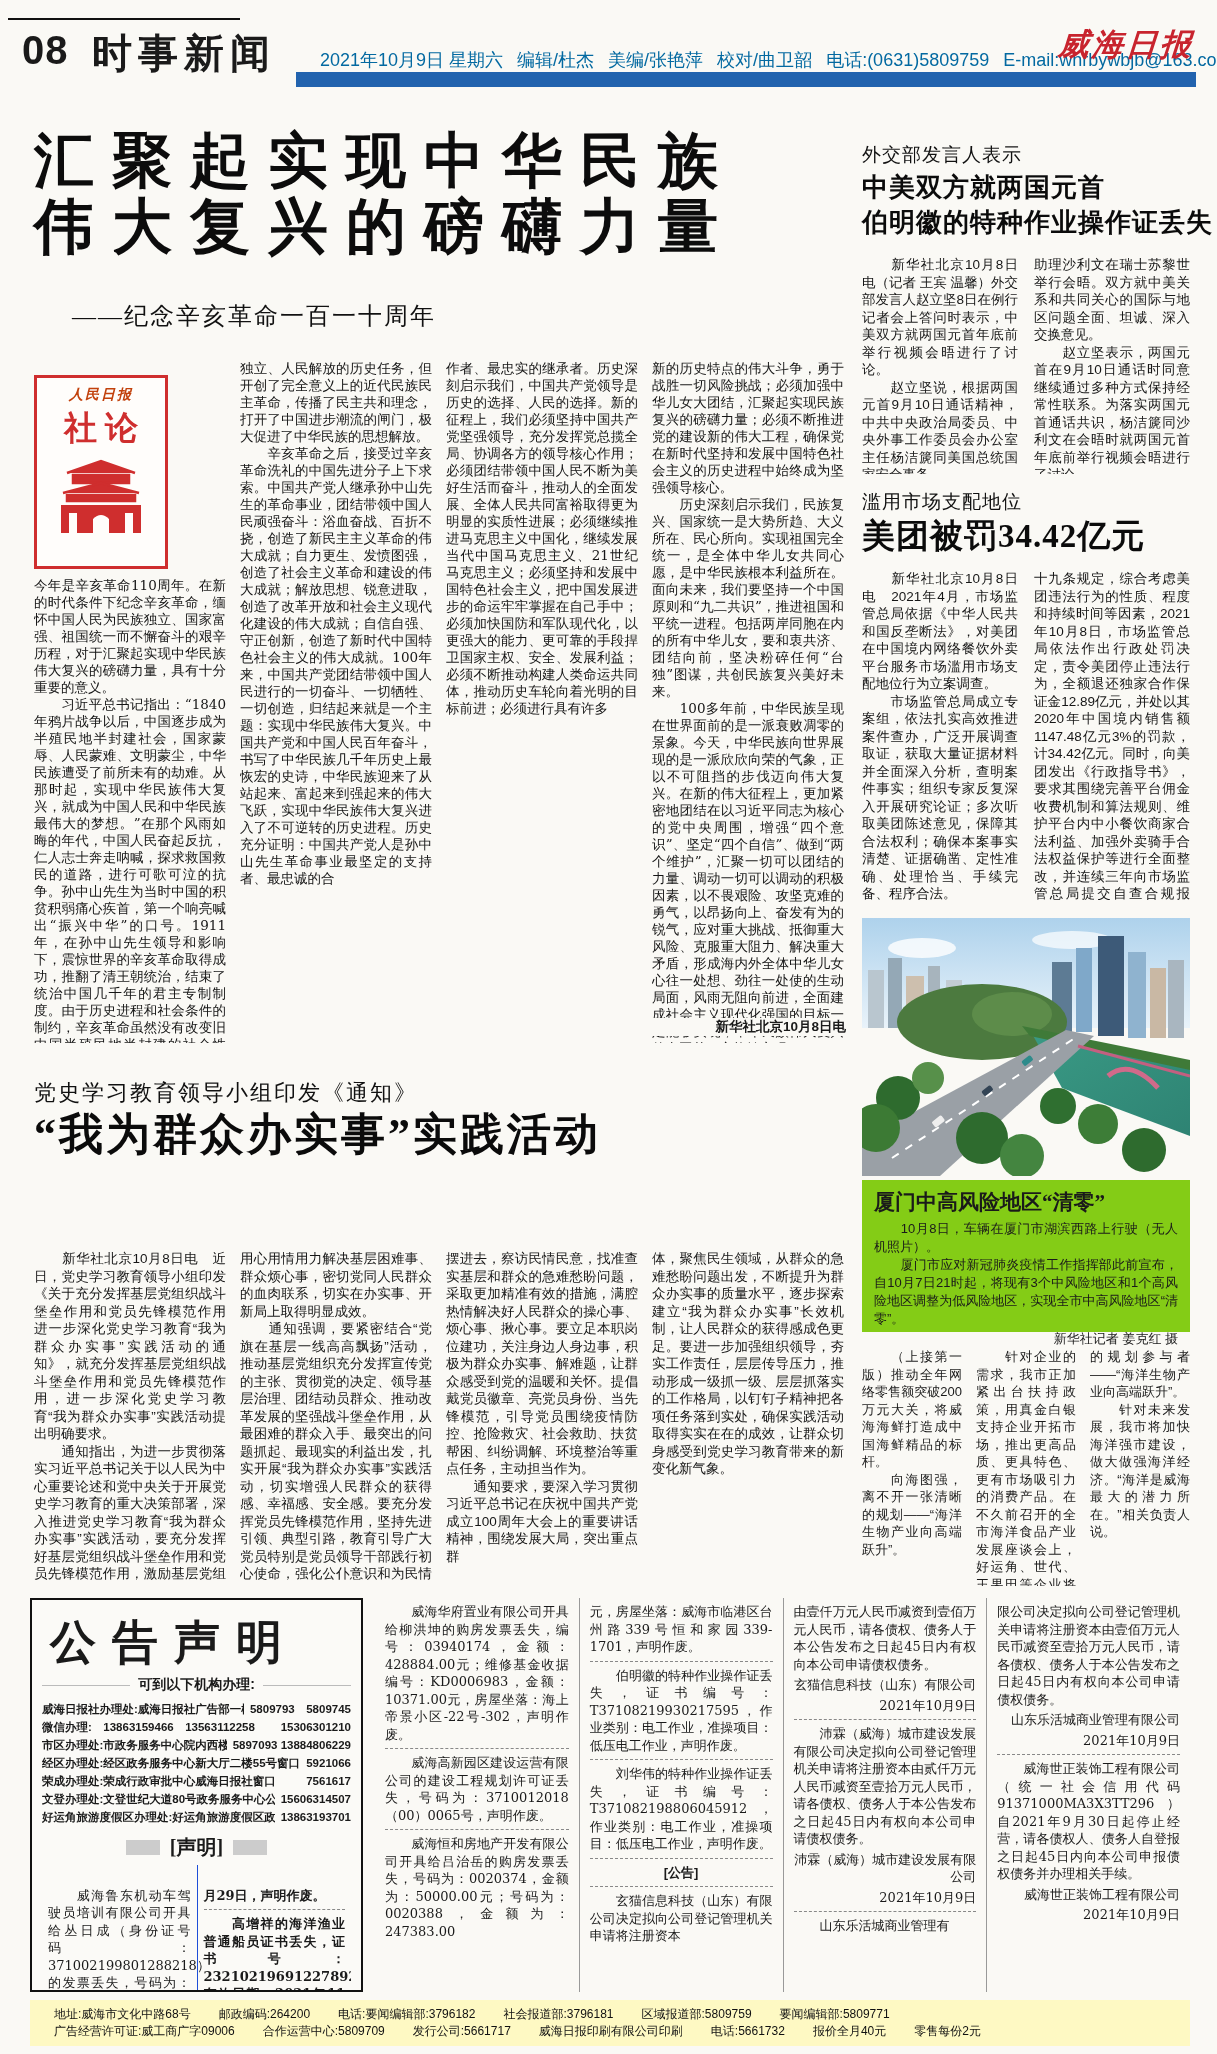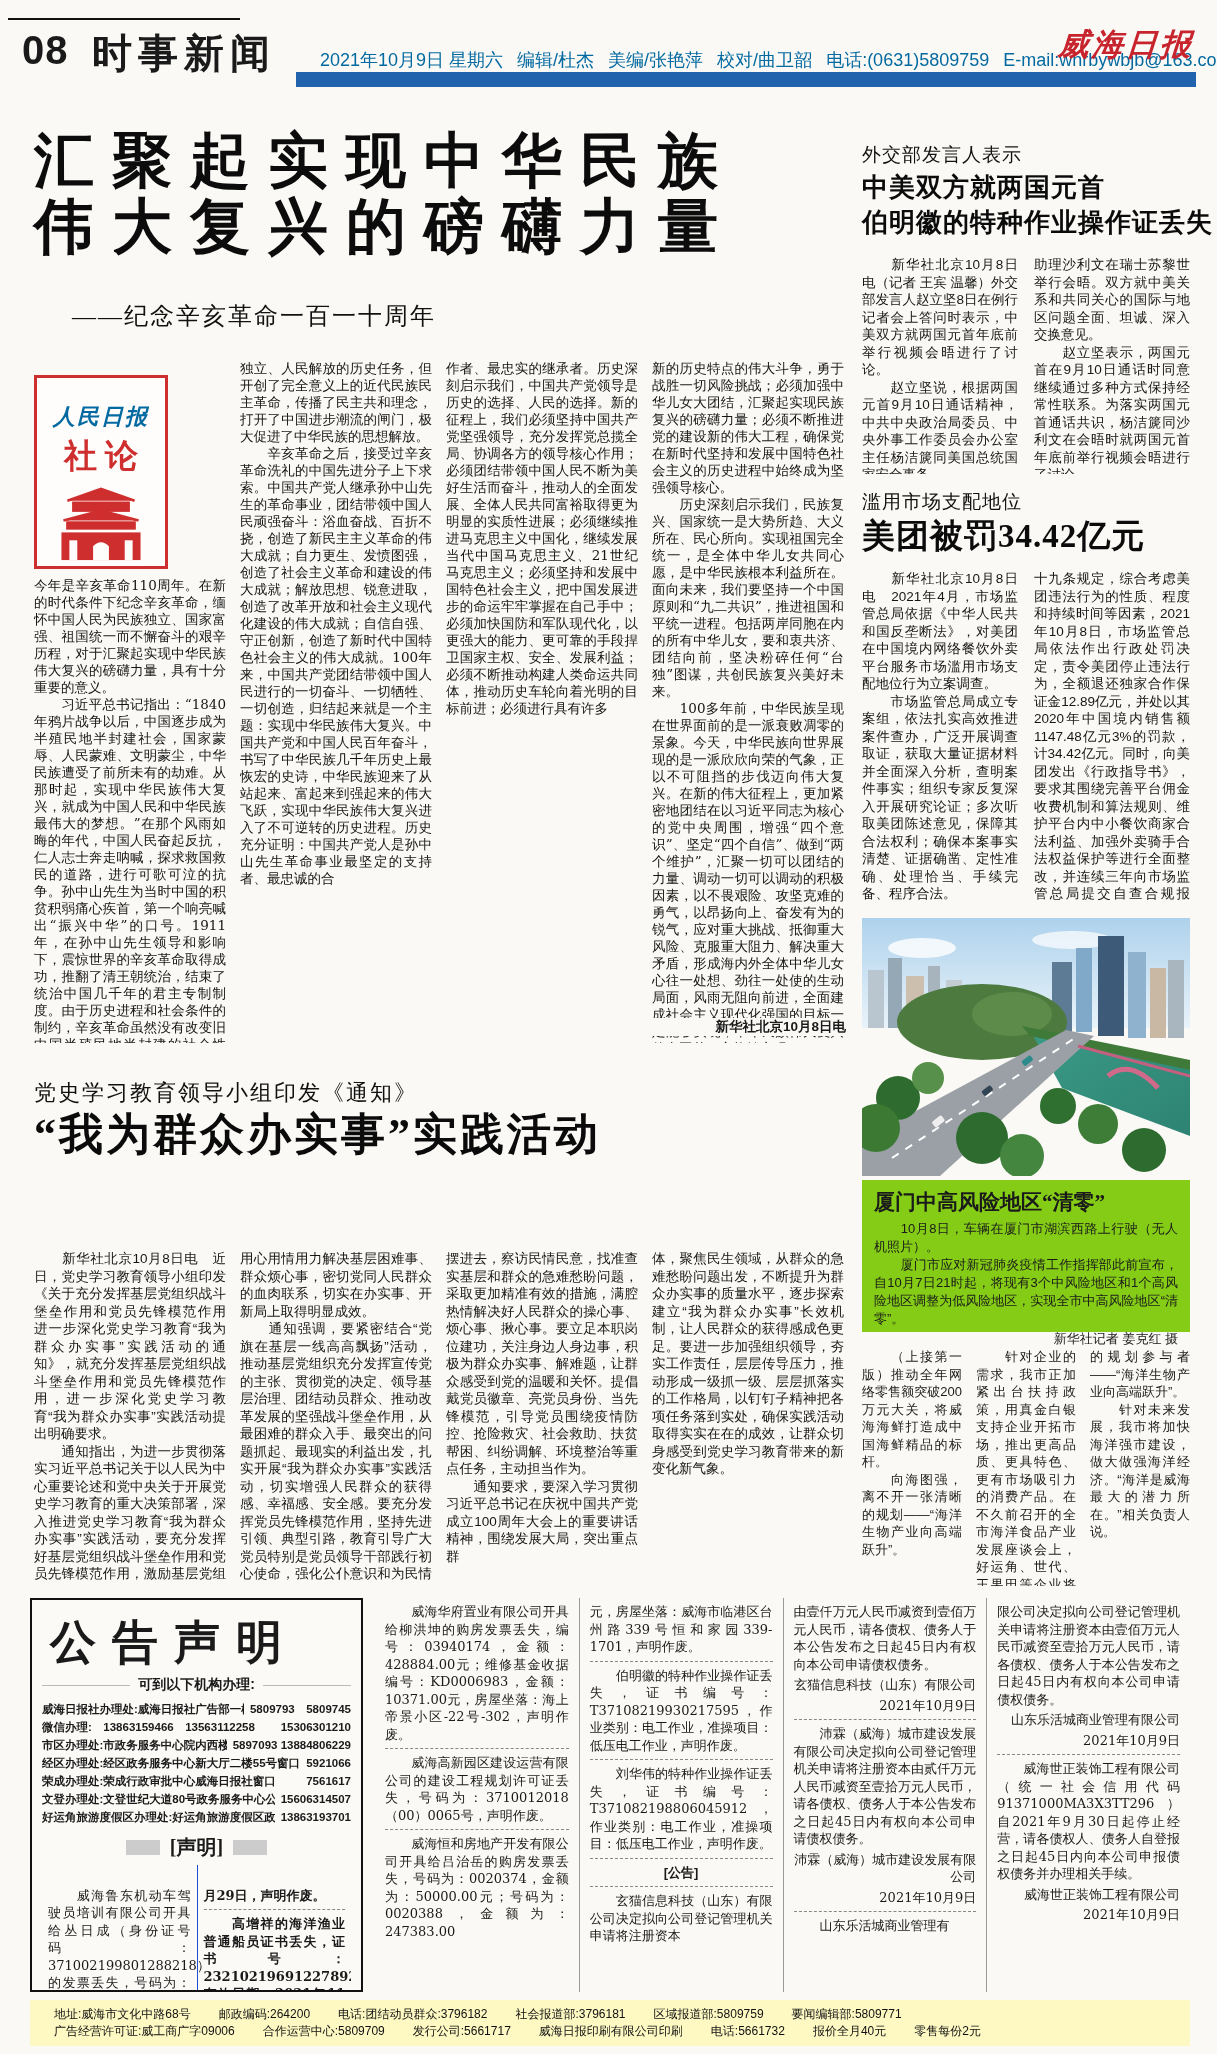--- a/index.html
+++ b/index.html
@@ -16,22 +16,22 @@
   .masthead{left:1058px;top:24px;font-family:"DejaVu Serif","Liberation Serif",serif;
             font-size:31px;font-weight:bold;font-style:italic;color:#c8242e;
             letter-spacing:3px;transform:skew(-4deg);}
   
   .ed-headline{left:34px;top:128px;width:790px;font-family:"Liberation Serif","DejaVu Serif",serif;
                font-weight:bold;font-size:60px;line-height:66px;letter-spacing:18px;color:#0c0c0c;}
   .ed-subtitle{left:72px;top:300px;font-family:"Liberation Serif","DejaVu Serif",serif;
                font-size:24px;letter-spacing:2px;color:#111;}
   .badge{left:34px;top:375px;width:128px;height:188px;border:3px solid #cf2e2e;background:#fffdfb;
          display:flex;flex-direction:column;align-items:center;}
-  .badge-paper{margin-top:24px;font-family:"DejaVu Serif",serif;font-size:22px;font-weight:bold;
-               font-style:italic;color:#0369a1;letter-spacing:2px;}
+  .badge-paper{margin-top:8px;font-family:"DejaVu Serif",serif;font-size:14px;font-weight:bold;
+               font-style:italic;color:#c2410c;letter-spacing:2px;}
   .badge-label{font-family:"Liberation Serif",serif;font-size:33px;font-weight:bold;color:#cf2e2e;letter-spacing:8px;margin:2px 0 2px 8px;}
   .ed-cols{left:34px;top:360px;width:812px;height:683px;display:flex;gap:14px;overflow:hidden;}
   .ed-col{width:192px;height:683px;overflow:hidden;font-family:"DejaVu Serif","Liberation Serif",serif;
           font-size:13.5px;line-height:17px;text-align:justify;white-space:pre-line;color:#151515;}
   .ed-col .spacer{height:217px;}
   .ed-dateline{left:640px;top:1018px;width:206px;text-align:right;background:#faf9f5;
                font-family:"Liberation Sans",sans-serif;font-size:13.5px;font-weight:bold;}
   
   .kicker{font-size:19px;color:#111;letter-spacing:1px;}
   .sb-head{font-family:"Liberation Serif","DejaVu Serif",serif;font-weight:bold;color:#0b0b0b;}
@@ -319,21 +319,21 @@
         <div class="ad-item"><span>　　威海世正装饰工程有限公司（统一社会信用代码91371000MA3X3TT296）自2021年9月30日起停止经营，请各债权人、债务人自登报之日起45日内向本公司申报债权债务并办理相关手续。</span></div>
         <div class="ad-item right nod"><span>威海世正装饰工程有限公司</span></div>
         <div class="ad-item right nod"><span>2021年10月9日</span></div>
       </div>
   </div>
 
   <div class="abs footer">
     <div class="fline">
         <span class="ft-seg">地址:威海市文化中路68号</span>
         <span class="ft-seg">邮政编码:264200</span>
-        <span class="ft-seg">电话:团结动员群众:3796182</span>
+        <span class="ft-seg">电话:要闻编辑部:3796182</span>
         <span class="ft-seg">社会报道部:3796181</span>
         <span class="ft-seg">区域报道部:5809759</span>
         <span class="ft-seg">要闻编辑部:5809771</span>
       </div>
     <div class="fline">
         <span class="ft-seg">广告经营许可证:威工商广字09006</span>
         <span class="ft-seg">合作运营中心:5809709</span>
         <span class="ft-seg">发行公司:5661717</span>
         <span class="ft-seg">威海日报印刷有限公司印刷</span>
         <span class="ft-seg">电话:5661732</span>

